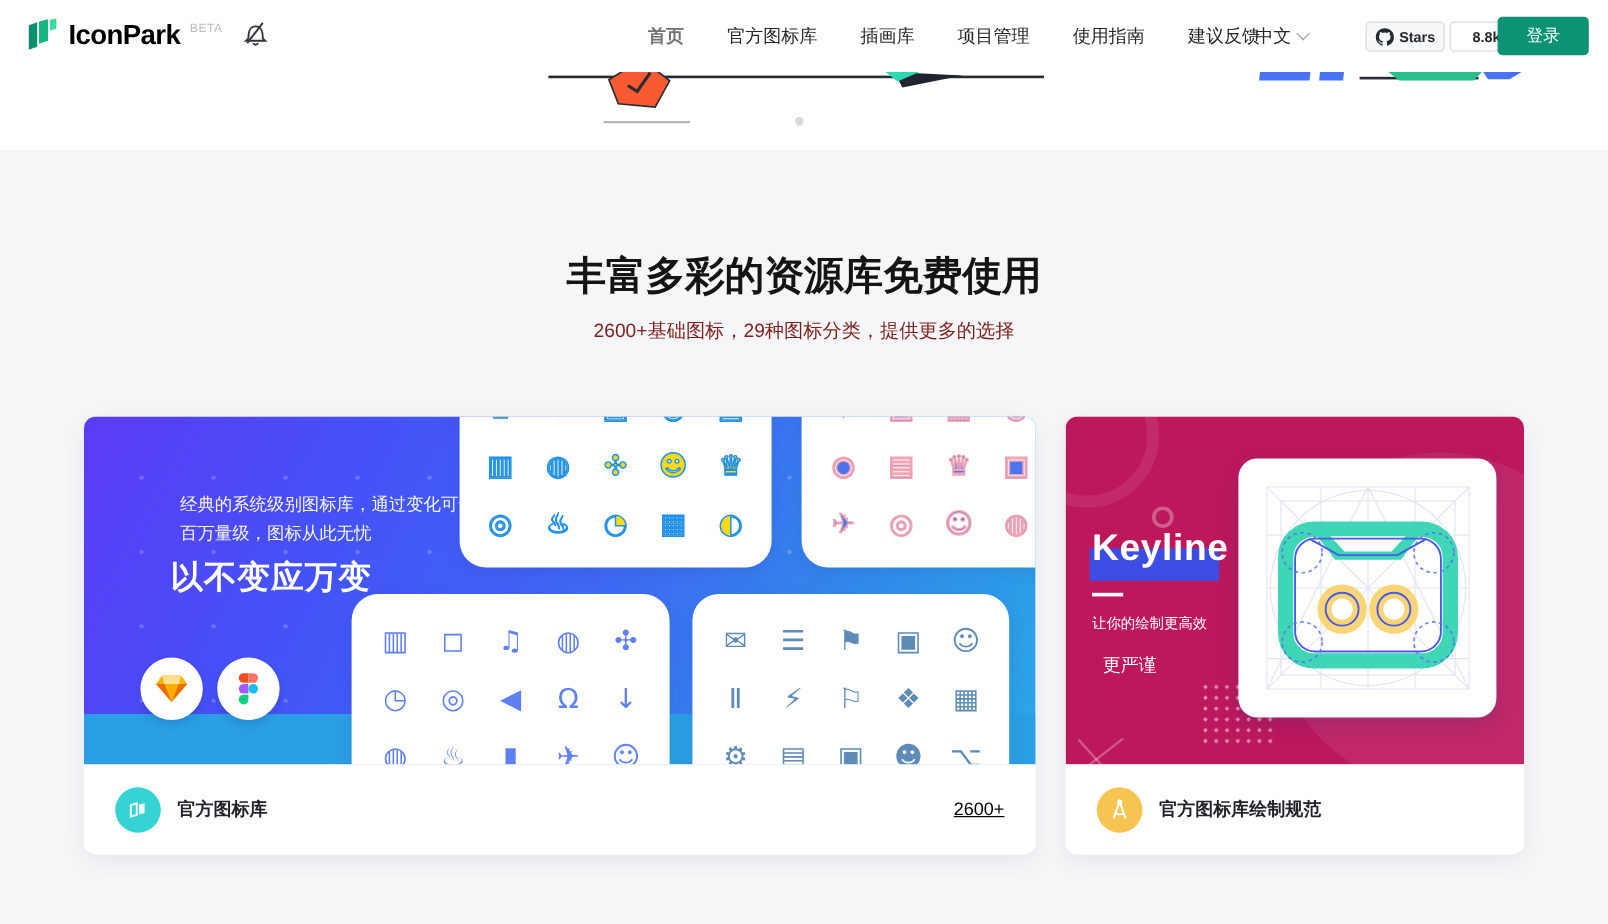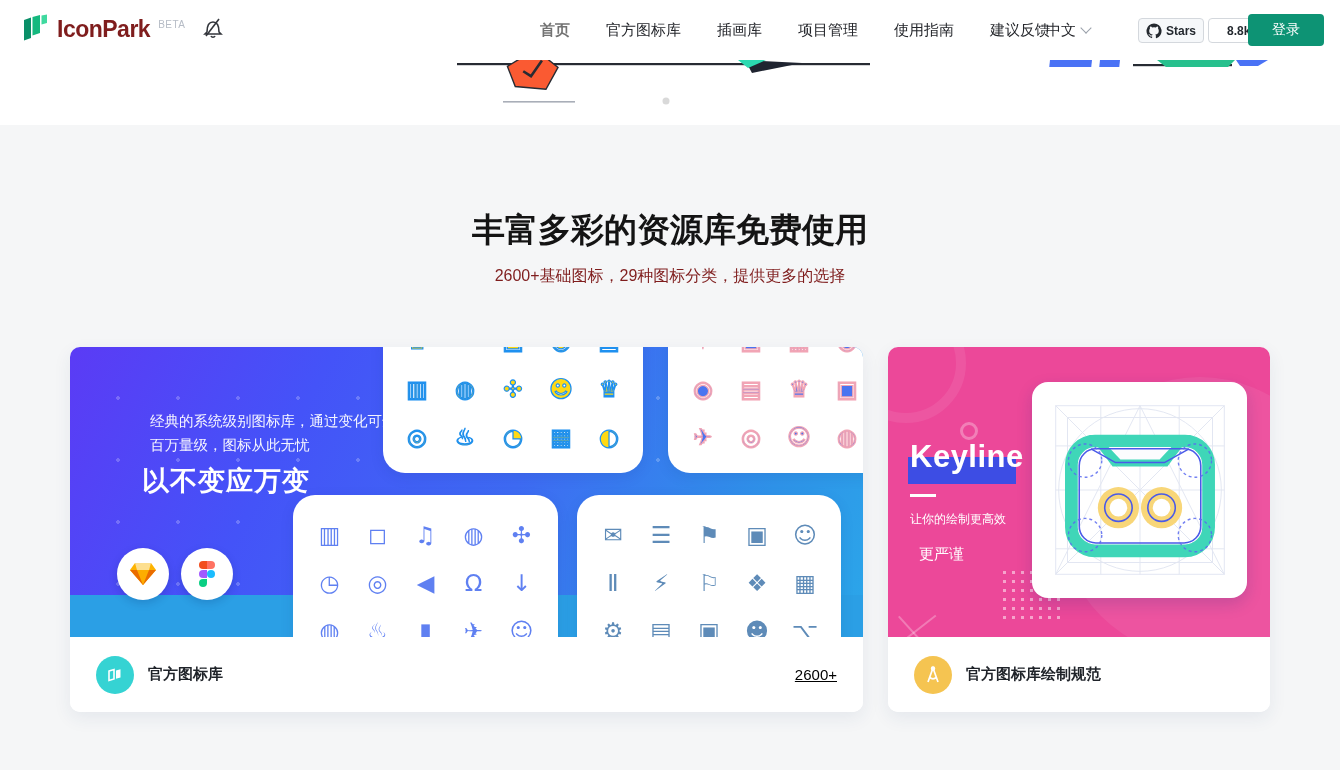--- a/index.html
+++ b/index.html
@@ -2,21 +2,21 @@
 <html><head>
 <meta charset="utf-8">
 <style>
   * { margin:0; padding:0; box-sizing:border-box; }
   html,body { width:1340px; height:770px; }
   body { font-family:"Liberation Sans","DejaVu Sans",sans-serif; background:#f5f6f7; position:relative; overflow:hidden; }
 
   
   .header { position:absolute; top:0; left:0; width:1340px; height:60px; background:#fff; z-index:30; }
   .logo-wrap { position:absolute; left:20px; top:14px; display:flex; align-items:center; }
-  .logo-text { font-size:23px; font-weight:bold; color:#7f1d1d; letter-spacing:-0.5px; margin-left:7px; }
+  .logo-text { font-size:23px; font-weight:bold; color:#000000; letter-spacing:-0.5px; margin-left:7px; }
   .beta { font-size:10px; color:#b6bcc6; margin-left:8px; margin-top:-10px; letter-spacing:.5px; }
   .bell { margin-left:16px; margin-top:2px; }
   .nav { position:absolute; left:540px; top:0; height:60px; display:flex; align-items:center; gap:36px; }
   .nav a { font-size:15px; color:#24262b; text-decoration:none; white-space:nowrap; }
   .nav a.active { color:#737373; font-weight:bold; }
   .lang { position:absolute; left:1046px; top:0; height:60px; display:flex; align-items:center; gap:6px; font-size:15px; color:#24262b; cursor:pointer; }
   .chev { width:8px; height:8px; border-right:1.5px solid #9aa0aa; border-bottom:1.5px solid #9aa0aa; transform:rotate(45deg); margin-top:-4px; }
   .gh { position:absolute; left:1138px; top:18px; display:flex; align-items:center; height:25px; }
   .gh-main { display:flex; align-items:center; gap:4px; background:#f6f8fa; border:1px solid #d4d8dd; border-radius:4px; height:25px; padding:0 7px; }
   .gh-main span { font-size:12px; font-weight:bold; color:#24292f; }
@@ -62,21 +62,21 @@
   .panel-a .icon-grid { grid-template-columns:repeat(5,48px); }
   .panel-b .icon-grid { grid-template-columns:repeat(4,48px); justify-content:start; padding-left:11px; }
   .panel-c .icon-grid, .panel-d .icon-grid { padding-top:16px; grid-template-columns:repeat(5,48px); grid-auto-rows:48px; }
   .ic { width:48px; height:48px; line-height:48px; text-align:center; font-size:23px; font-family:"DejaVu Sans",sans-serif; }
   .theme-a .ic { color:#ffd914; -webkit-text-stroke:1.2px #1e90f0; }
   .theme-b .ic { color:#4a74f0; -webkit-text-stroke:1.2px #f2a5b5; }
   .theme-c .ic { color:#4a6ff0; opacity:.88; }
   .theme-d .ic { color:#5e8bb8; }
 
   
-  .key-graphic { position:absolute; top:0; left:0; width:382px; height:290px; background:#ec4899; overflow:hidden; }
+  .key-graphic { position:absolute; top:0; left:0; width:382px; height:290px; background:#be185d; overflow:hidden; }
   .key-qcircle { position:absolute; left:-42px; top:-44px; width:120px; height:120px; border-radius:50%; border:10px solid rgba(255,255,255,.08); }
   .key-ring { position:absolute; left:72px; top:75px; width:18px; height:18px; border-radius:50%; border:3px solid rgba(255,255,255,.3); }
   .key-blob { position:absolute; right:-70px; top:30px; width:280px; height:280px; border-radius:50%; background:rgba(255,255,255,.07); }
   .key-dots { position:absolute; left:112px; top:221px; width:64px; height:52px;
     background-image:radial-gradient(rgba(255,255,255,.5) 1.6px, transparent 1.7px); background-size:9px 9px; }
   .key-lines { position:absolute; left:-6px; top:258px; width:70px; height:60px; overflow:hidden; }
   .key-lines div { position:absolute; background:rgba(255,255,255,.28); }
   .key-title { position:absolute; left:22px; top:92px; font-size:31px; font-weight:bold; color:#fff; z-index:2; letter-spacing:.5px; }
   .key-hl { position:absolute; left:20px; top:110px; width:108px; height:27px; background:#3d4de4; z-index:1; }
   .key-dash { position:absolute; left:22px; top:147px; width:26px; height:3px; background:#fff; z-index:2; }

